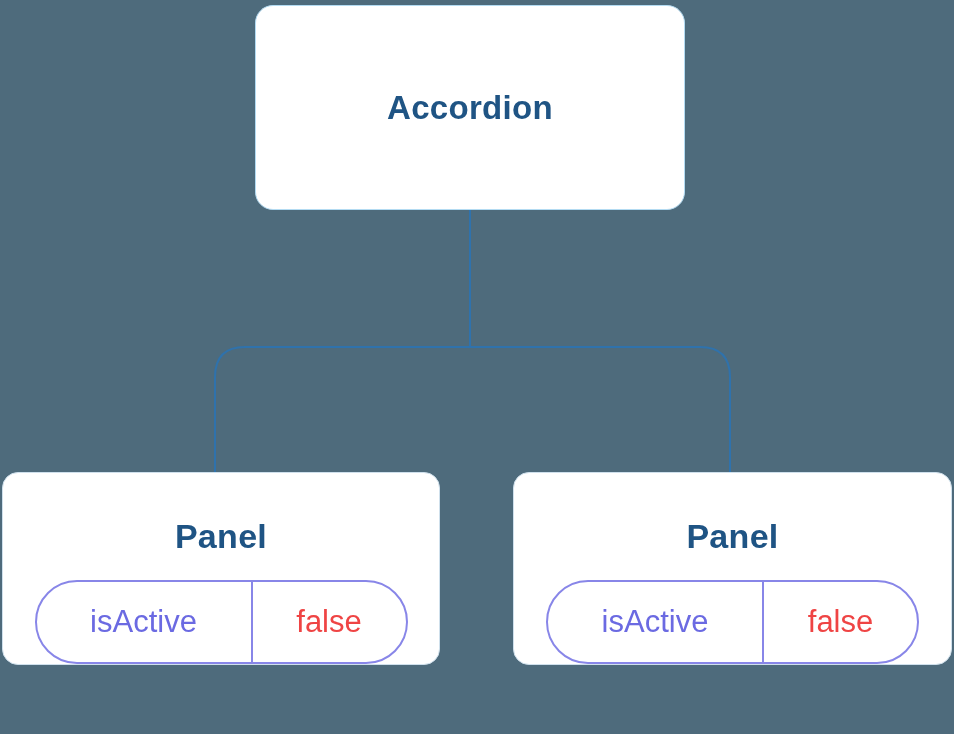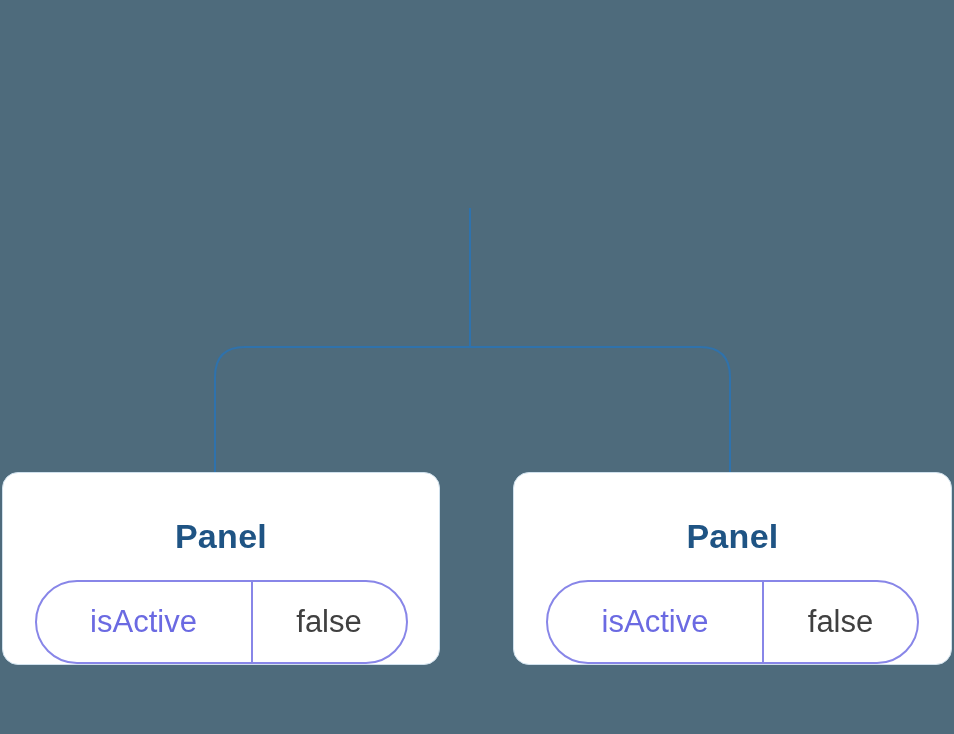--- a/index.html
+++ b/index.html
@@ -85,34 +85,37 @@
     justify-content: center;
     color: #6b6ae2;
     font-size: 31px;
     border-right: 2px solid #8886e8;
   }
   .prop-value {
     flex: 1 1 auto;
     display: flex;
     align-items: center;
     justify-content: center;
-    color: #404040;
+    color: #ef4444;
     font-size: 31px;
   }
 </style>
 </head>
 <body>
 
 <div class="canvas">
 
   <svg class="connectors" width="954" height="734" viewBox="0 0 954 734">
     <path d="M470 208 V 347" fill="none" stroke="#2f72ac" stroke-width="2"></path>
     <path d="M215 472 V 377 Q 215 347 245 347 H 700 Q 730 347 730 377 V 472" fill="none" stroke="#2f72ac" stroke-width="2"></path>
   </svg>
 
+  <div class="node root-node">
+    <span class="root-label">Accordion</span>
+  </div>
 
   <div class="node panel-node panel-left">
     <div class="panel-title">Panel</div>
     <div class="prop-pill">
       <span class="prop-name">isActive</span>
       <span class="prop-value">false</span>
     </div>
   </div>
 
   <div class="node panel-node panel-right">

